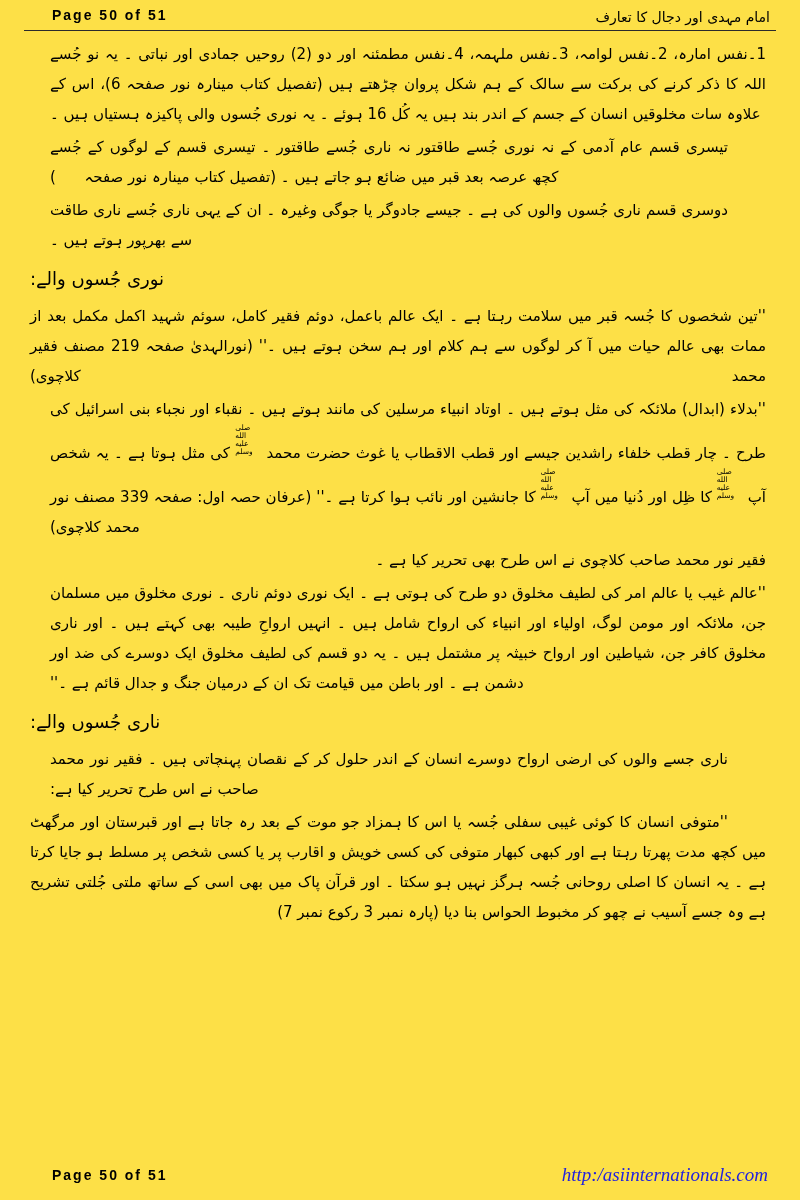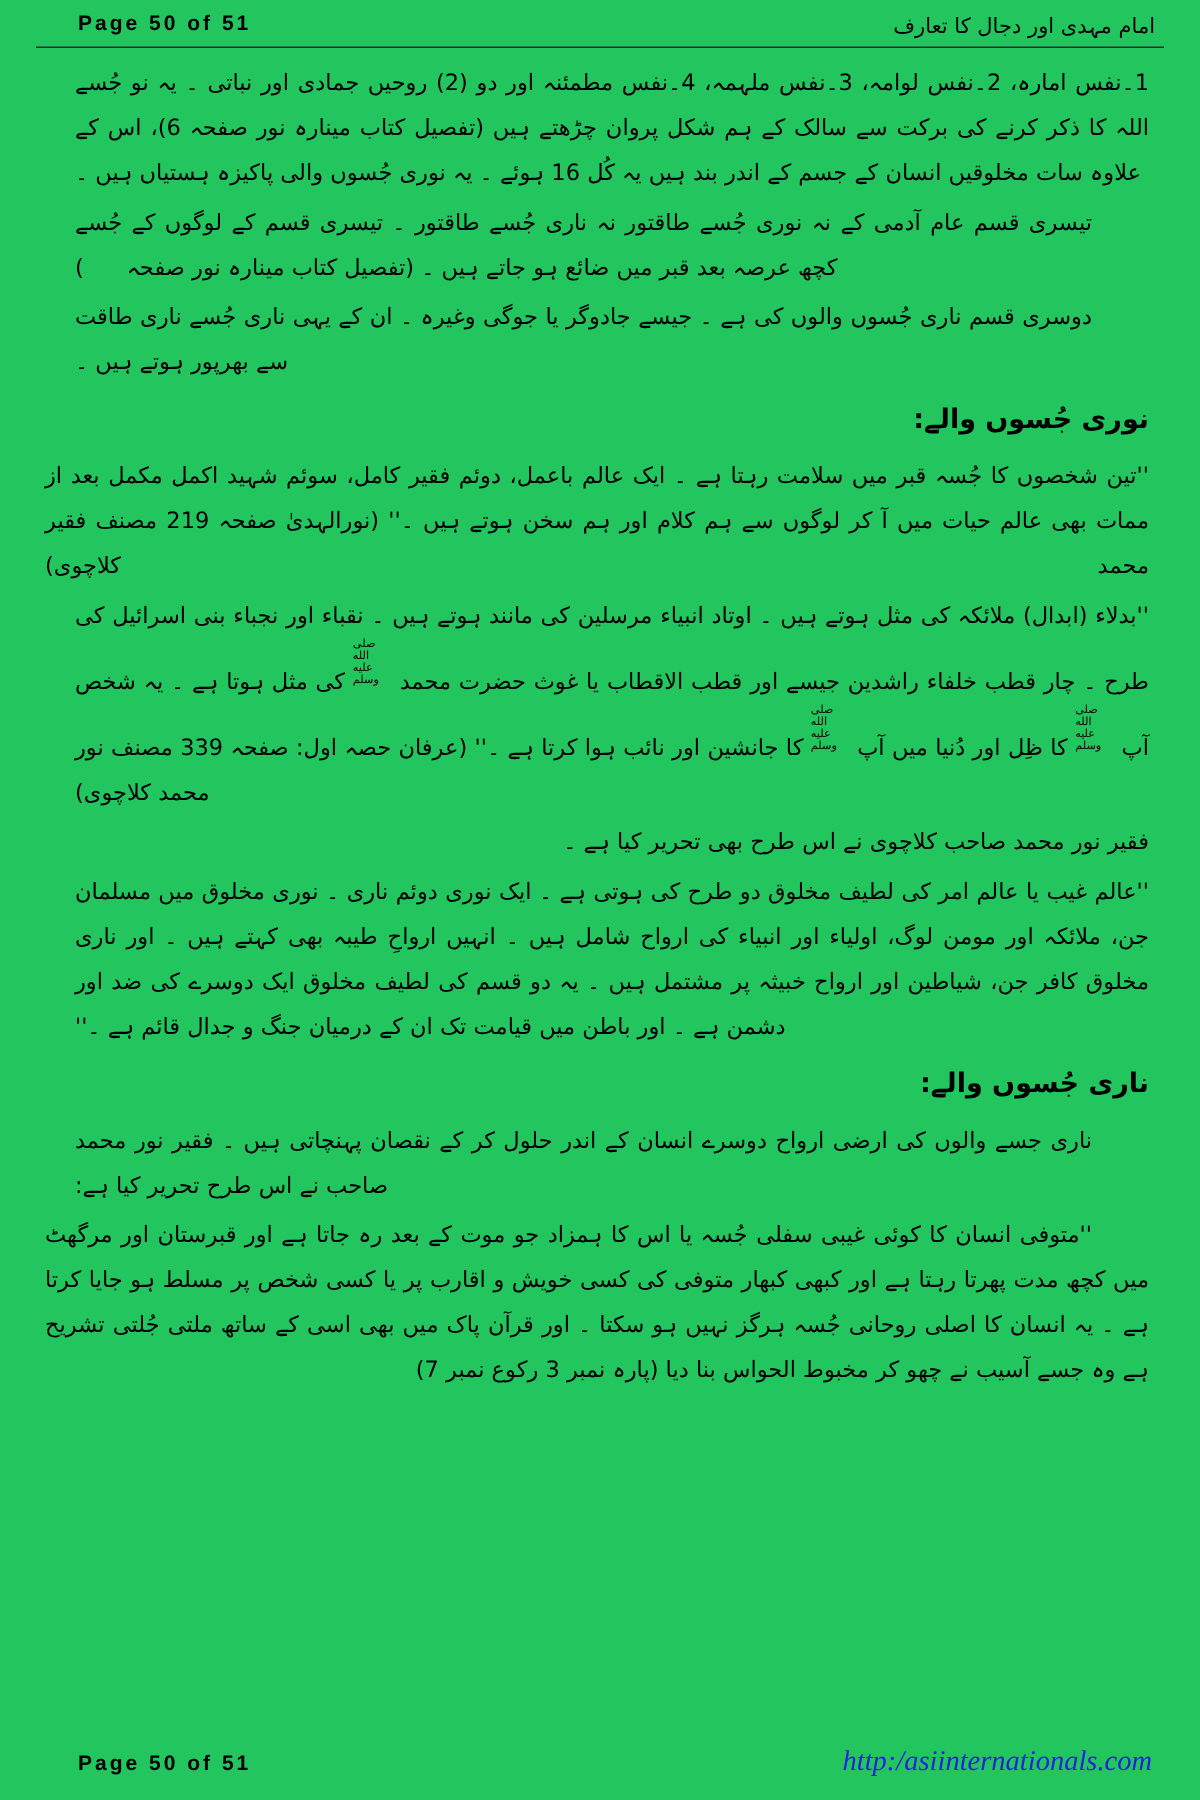--- a/index.html
+++ b/index.html
@@ -1,19 +1,19 @@
 <!DOCTYPE html>
 <html lang="ur"><head>
 <meta charset="utf-8">
 <style>
   html,body { margin:0; padding:0; background:#ffffff; }
   .page {
     position:relative;
     width:800px; height:1200px;
-    background:#22c55e;
+    background:#fde047;
     color:#000;
     overflow:hidden;
     font-family:"DejaVu Sans", sans-serif;
   }
   
   .header {
     display:flex; justify-content:space-between; align-items:flex-start;
     padding:7px 30px 0 52px;
   }
   .header-page {
@@ -37,22 +37,22 @@
     font-size:15px;
     line-height:30px;
     text-align:justify;
     margin:0 0 3px 0;
   }
   .para.indent { text-indent:38px; }
   .last-left    { text-align-last:left;margin-left:20px; }
   .last-right   { text-align-last:right; }
   .last-justify { text-align-last:justify; }
   .heading {
-    font-size:18px; font-weight:bold;
-    text-align:right;
+    font-size:18px; font-weight:normal;
+    text-align:left;
     margin:9px 0 7px 0;
     line-height:30px;
   }
   .saw {
     font-size:7.5px;
     line-height:8px;
     display:inline-block;
     max-width:26px;
     vertical-align:4px;
     text-align:left;

